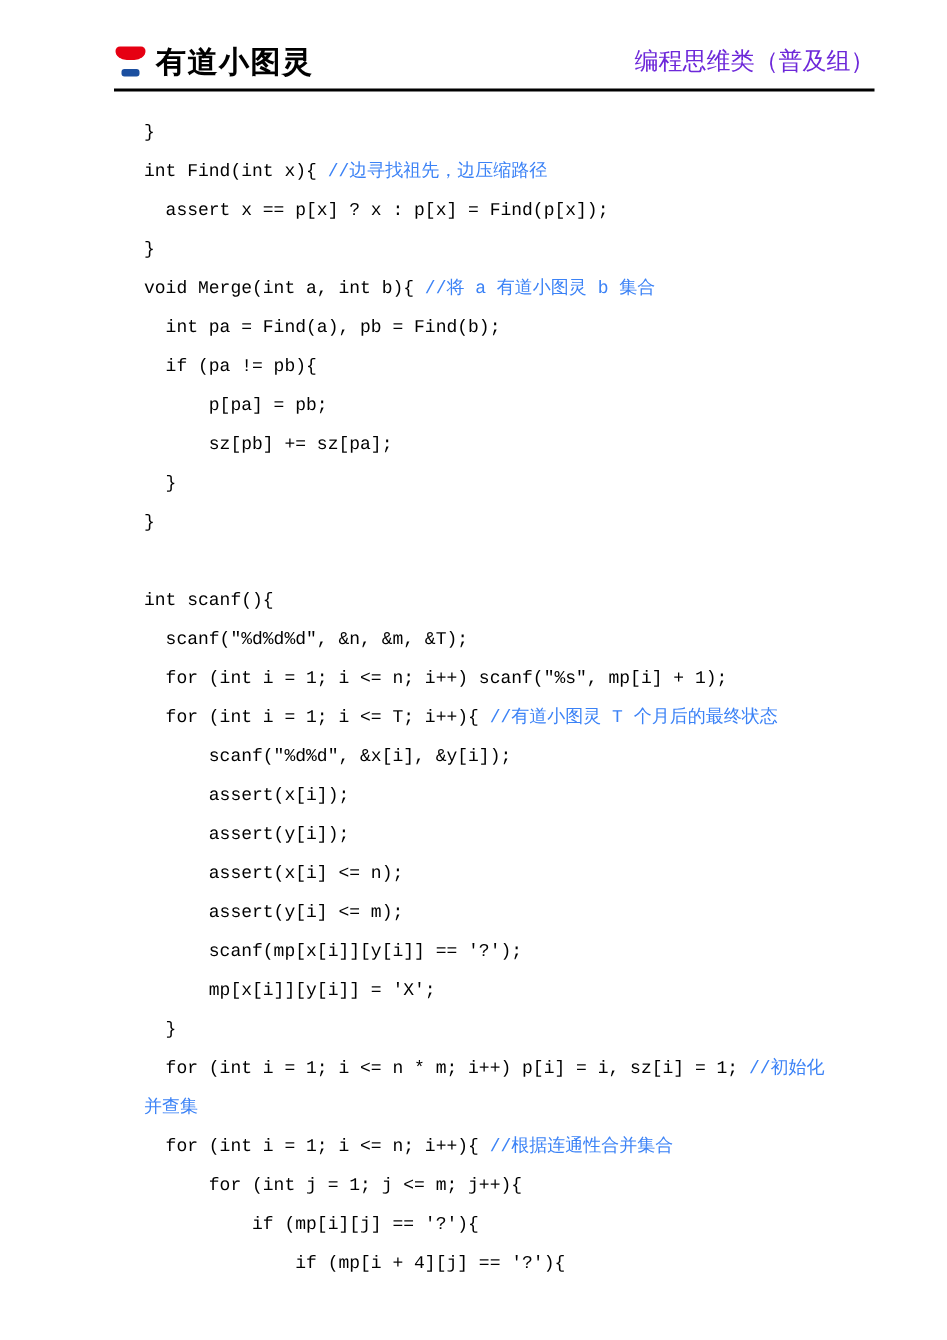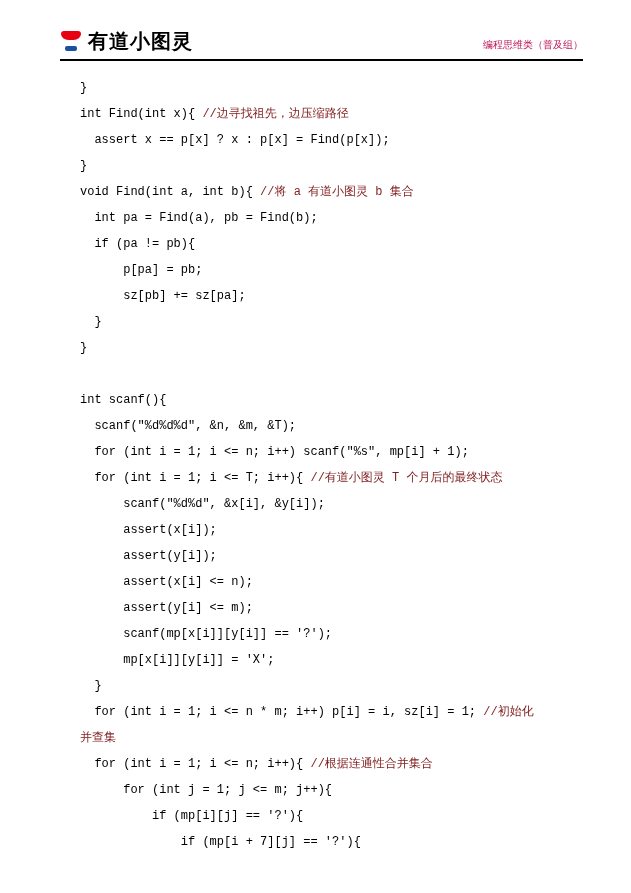--- a/index.html
+++ b/index.html
@@ -9,21 +9,21 @@
     height: 893px;
     background: #ffffff;
     font-family: "Microsoft YaHei", "PingFang SC", sans-serif;
     overflow: hidden;
   }
   .page {
     position: relative;
     width: 631px;
     height: 893px;
     box-sizing: border-box;
-    padding: 28px 48px 20px 60px;
+    padding: 28px 48px 20px 76px;
   }
   .header {
     display: flex;
     align-items: flex-end;
     justify-content: space-between;
     border-bottom: 2px solid #000;
     padding-bottom: 4px;
     margin-bottom: 14px;
   }
   .brand {
@@ -55,34 +55,34 @@
     background: #1b4fa0;
     border-radius: 2px;
   }
   .brand-text {
     font-size: 20px;
     font-weight: 700;
     letter-spacing: 1px;
     color: #000;
   }
   .header-right {
-    font-size: 10px;
-    color: #be185d;
+    font-size: 16px;
+    color: #6d28d9;
     padding-bottom: 3px;
   }
   .code-block {
     padding-left: 20px;
     font-family: Consolas, "Courier New", monospace;
     font-size: 12px;
     line-height: 26px;
     color: #000;
     white-space: pre;
   }
   .comment {
-    color: #7f1d1d;
+    color: #3b82f6;
   }
 </style>
 </head>
 <body>
 
 <div class="page">
 
   <div class="header">
     <div class="brand">
       <span class="logo-box">
@@ -91,21 +91,21 @@
       </span>
       <span class="brand-text">有道小图灵</span>
     </div>
     <div class="header-right">编程思维类（普及组）</div>
   </div>
 
   <div class="code-block"><span>}</span>
 <span>int Find(int x){ </span><span class="comment">//边寻找祖先，边压缩路径</span>
 <span>  assert x == p[x] ? x : p[x] = Find(p[x]);</span>
 <span>}</span>
-<span>void Find(int a, int b){ </span><span class="comment">//将 a 有道小图灵 b 集合</span>
+<span>void Merge(int a, int b){ </span><span class="comment">//将 a 有道小图灵 b 集合</span>
 <span>  int pa = Find(a), pb = Find(b);</span>
 <span>  if (pa != pb){</span>
 <span>      p[pa] = pb;</span>
 <span>      sz[pb] += sz[pa];</span>
 <span>  }</span>
 <span>}</span>
 <span></span>
 <span>int scanf(){</span>
 <span>  scanf("%d%d%d", &amp;n, &amp;m, &amp;T);</span>
 <span>  for (int i = 1; i &lt;= n; i++) scanf("%s", mp[i] + 1);</span>
@@ -116,15 +116,15 @@
 <span>      assert(x[i] &lt;= n);</span>
 <span>      assert(y[i] &lt;= m);</span>
 <span>      scanf(mp[x[i]][y[i]] == '?');</span>
 <span>      mp[x[i]][y[i]] = 'X';</span>
 <span>  }</span>
 <span>  for (int i = 1; i &lt;= n * m; i++) p[i] = i, sz[i] = 1; </span><span class="comment">//初始化</span>
 <span class="comment">并查集</span>
 <span>  for (int i = 1; i &lt;= n; i++){ </span><span class="comment">//根据连通性合并集合</span>
 <span>      for (int j = 1; j &lt;= m; j++){</span>
 <span>          if (mp[i][j] == '?'){</span>
-<span>              if (mp[i + 7][j] == '?'){</span></div>
+<span>              if (mp[i + 4][j] == '?'){</span></div>
 
 </div>
 
 </body></html>

